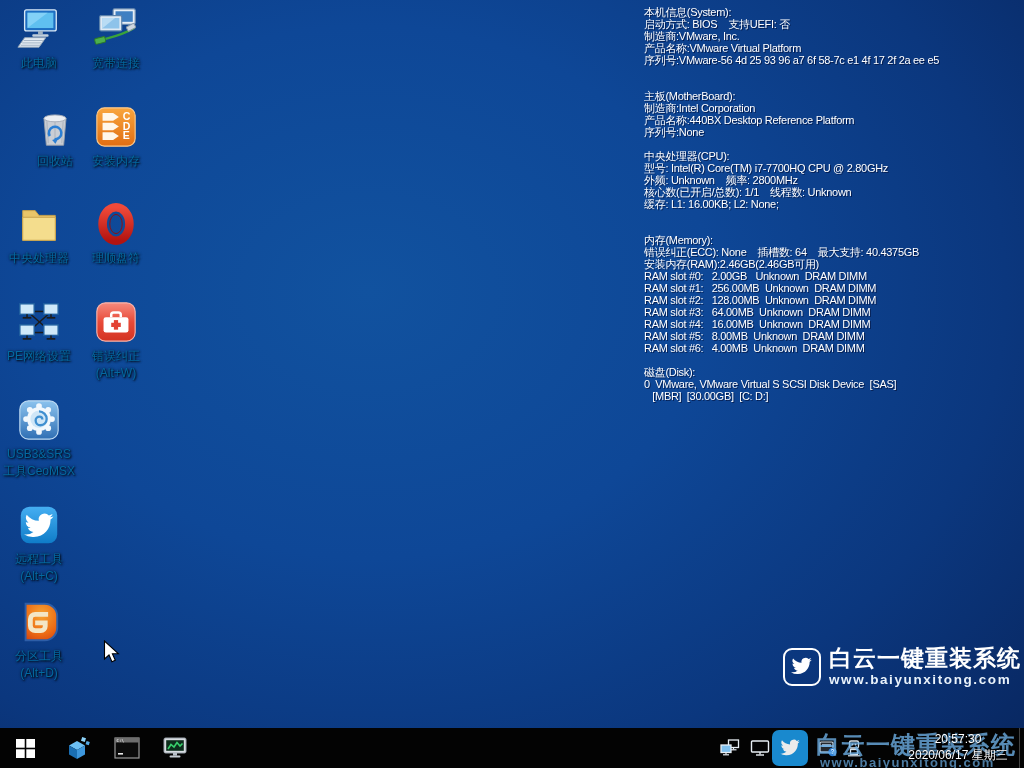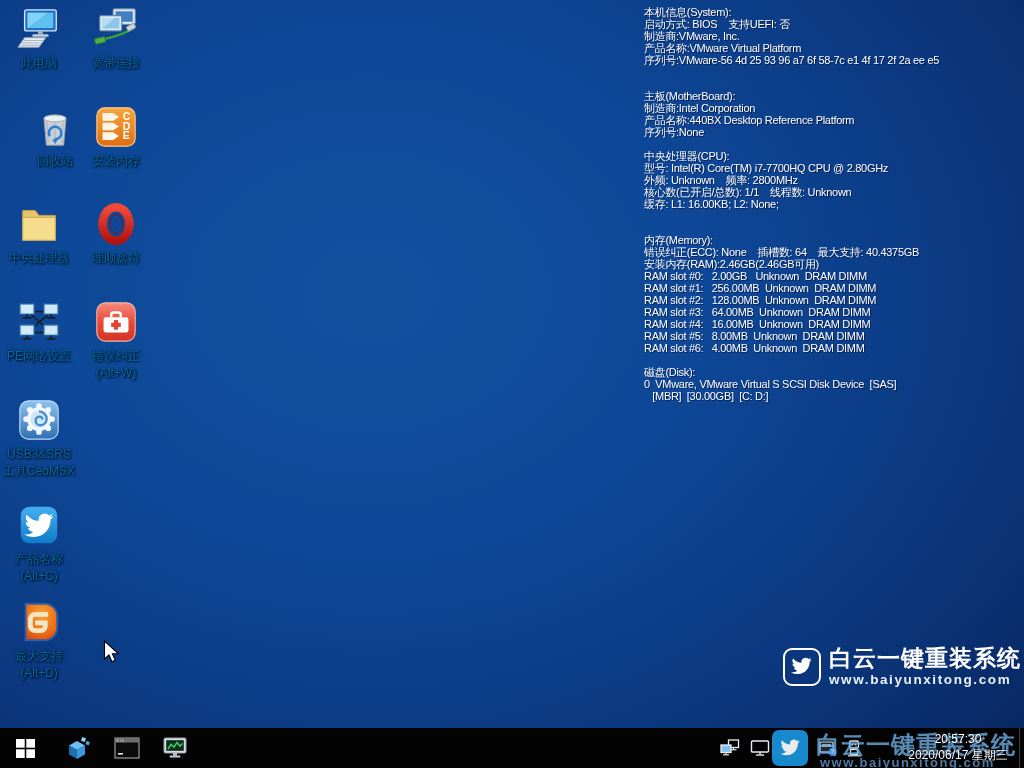--- a/index.html
+++ b/index.html
@@ -320,39 +320,39 @@
         <stop offset="0" stop-color="#45aef2"></stop>
             <stop offset="1" stop-color="#0f7cc8"></stop>
       </linearGradient>
         </defs>
       <rect x="5" y="5" width="38" height="38" rx="9" fill="url(#bg3)"></rect>
       <g transform="translate(6.5,8) scale(1.5)">
         <path fill="#ffffff" d="M8 19c7.55 0 11.67-6.26 11.67-11.67v-.53c.8-.59 1.49-1.3 2.04-2.13-.75.33-1.54.55-2.36.65a4.12 4.12 0 0 0 1.8-2.27c-.8.48-1.68.81-2.6 1a4.1 4.1 0 0 0-7 3.74 11.65 11.65 0 0 1-8.45-4.29 4.1 4.1 0 0 0 1.27 5.48C3.7 8.95 3.06 8.78 2.5 8.5v.05a4.1 4.1 0 0 0 3.3 4.02 4.1 4.1 0 0 1-1.86.07 4.1 4.1 0 0 0 3.83 2.85A8.23 8.23 0 0 1 1 17.18 11.62 11.62 0 0 0 8 19z"></path>
       </g>
     </svg>
   </span>
-  <div class="lbl">产品名称</div>
+  <div class="lbl">远程工具</div>
   <div class="lbl">(Alt+C)</div>
 </div>
 
 <div class="icon-cell" style="left:0;top:599px">
   <span class="glyph">
     <svg viewBox="0 0 48 48" width="46" height="46">
       <defs>
           <radialGradient id="dg" cx=".5" cy=".3" r=".9">
         <stop offset="0" stop-color="#f7a432"></stop>
             <stop offset=".6" stop-color="#ec6a14"></stop>
             <stop offset="1" stop-color="#c93a10"></stop>
       </radialGradient>
         </defs>
       <path d="M10 5 h20 a13 13 0 0 1 13 13 v12 a13 13 0 0 1 -13 13 h-20 Z" fill="url(#dg)" stroke="#2d5ea8" stroke-width="2"></path>
       <path d="M31 16 H20 a5 5 0 0 0 -5 5 v7 a5 5 0 0 0 5 5 h6 a4.5 4.5 0 0 0 4.5 -4.5 V25 h-8" fill="none" stroke="#f3e6c6" stroke-width="5" stroke-linecap="square"></path>
     </svg>
   </span>
-  <div class="lbl">最大支持</div>
+  <div class="lbl">分区工具</div>
   <div class="lbl">(Alt+D)</div>
 </div>
 
 <div class="watermark">
   <div class="wm-box">
     <svg width="24" height="24" viewBox="0 0 24 24">
       <path fill="#ffffff" d="M8 19c7.55 0 11.67-6.26 11.67-11.67v-.53c.8-.59 1.49-1.3 2.04-2.13-.75.33-1.54.55-2.36.65a4.12 4.12 0 0 0 1.8-2.27c-.8.48-1.68.81-2.6 1a4.1 4.1 0 0 0-7 3.74 11.65 11.65 0 0 1-8.45-4.29 4.1 4.1 0 0 0 1.27 5.48C3.7 8.95 3.06 8.78 2.5 8.5v.05a4.1 4.1 0 0 0 3.3 4.02 4.1 4.1 0 0 1-1.86.07 4.1 4.1 0 0 0 3.83 2.85A8.23 8.23 0 0 1 1 17.18 11.62 11.62 0 0 0 8 19z"></path>
     </svg>
   </div>
   <div class="wm-texts">

